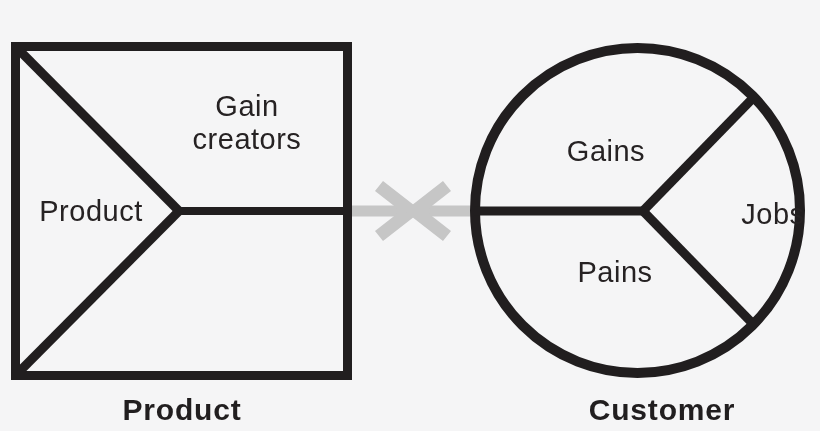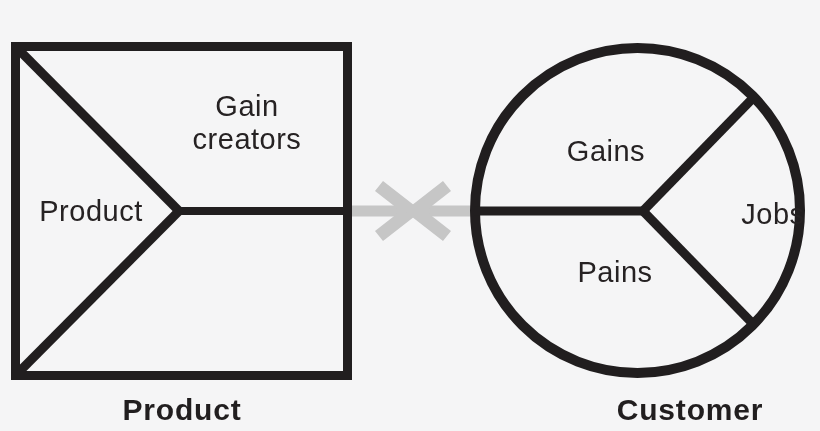--- a/index.html
+++ b/index.html
@@ -77,15 +77,15 @@
 
 
   <div class="label" style="left:606px; top:151px;">Gains</div>
 
   <div class="label" style="left:737px; top:214px;margin-left:36px;">Jobs</div>
 
   <div class="label" style="left:615px; top:272px;">Pains</div>
 
   <div class="caption" style="left:182px; top:410px;">Product</div>
 
-  <div class="caption" style="left:662px; top:410px;margin-left:28px;">Customer</div>
+  <div class="caption" style="left:662px; top:410px;">Customer</div>
 
 </div>
 
 </body></html>

